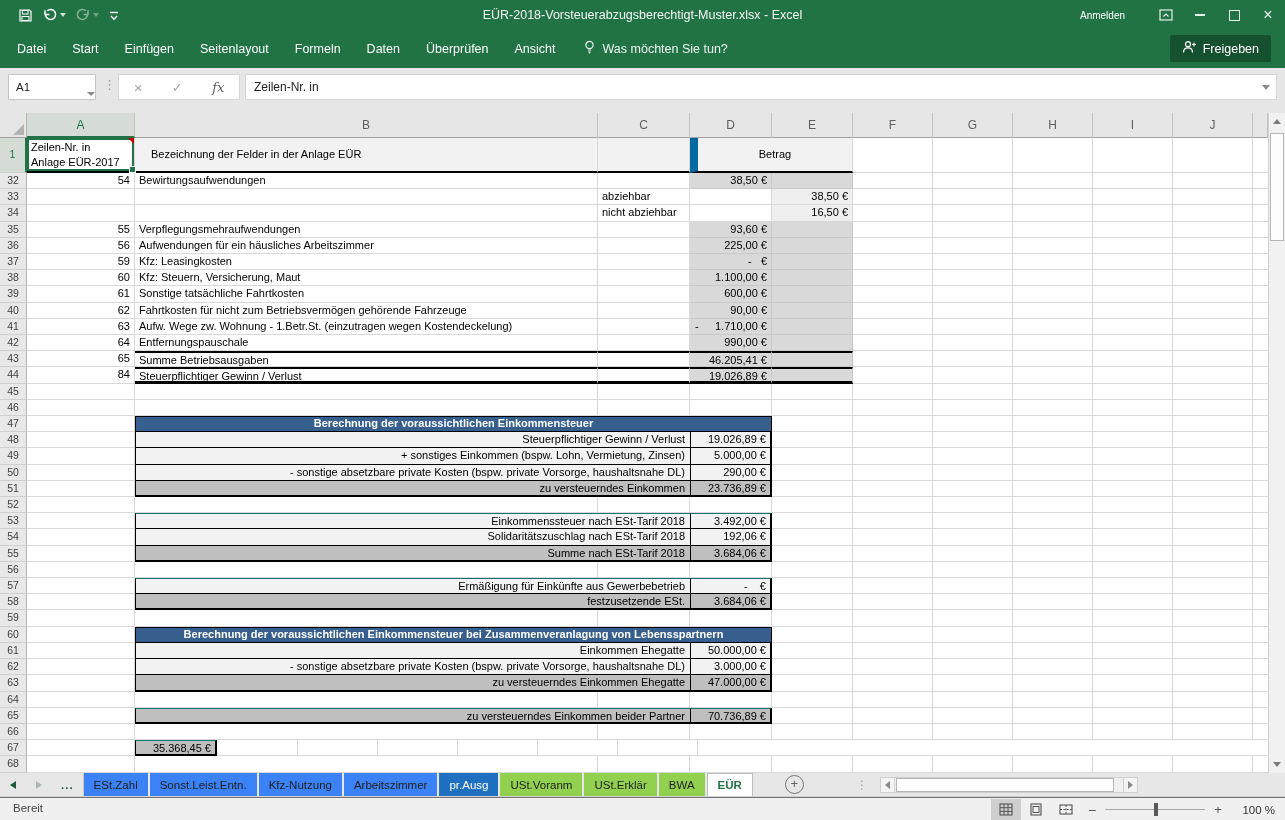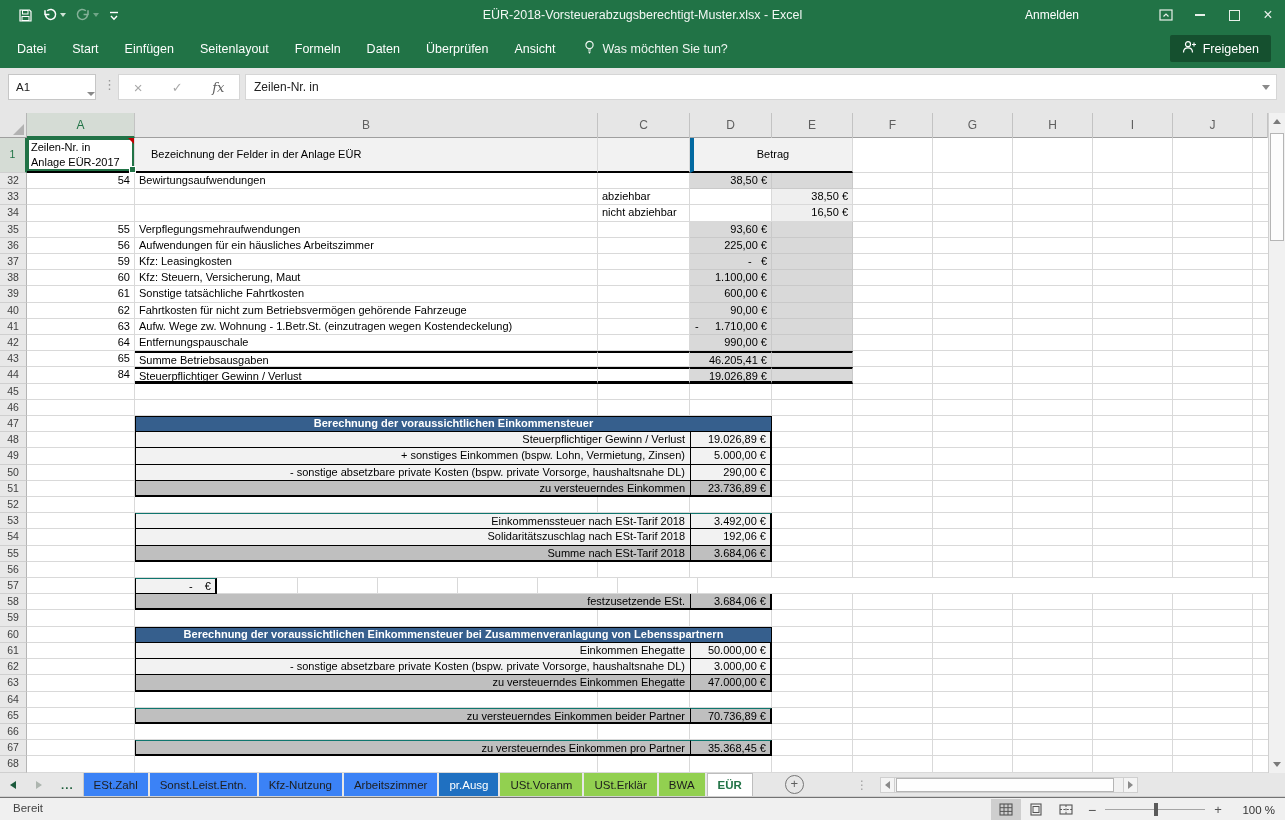--- a/index.html
+++ b/index.html
@@ -5,21 +5,21 @@
   html,body{margin:0;padding:0;width:1285px;height:820px;overflow:hidden;
     font-family:"Liberation Sans","DejaVu Sans",sans-serif;background:#fff;}
   
   .titlebar{position:absolute;top:0;left:0;width:1285px;height:30px;background:#217346;color:#fff;}
   .qat{position:absolute;left:18px;top:0;height:30px;display:flex;align-items:center;gap:9px;}
   .qbtn{display:flex;align-items:center;gap:2px;}
   .caret{width:0;height:0;border-left:3.5px solid transparent;border-right:3.5px solid transparent;border-top:4px solid #cfe3d6;}
   .dim{opacity:.45;}
   .apptitle{position:absolute;top:0;left:0;width:100%;height:30px;line-height:30px;text-align:center;font-size:12.5px;color:#f2f7f4;}
   .winctl{position:absolute;right:0;top:0;height:30px;display:flex;align-items:center;}
-  .signin{font-size:12px;margin-right:70px;color:#fff;}
+  .signin{font-size:10px;margin-right:24px;color:#fff;}
   .wbtn{width:34px;height:30px;display:flex;align-items:center;justify-content:center;color:#e8f0ea;font-size:13px;}
   .maxsq{width:9px;height:9px;border:1.2px solid #e8f0ea;display:inline-block;}
   .dash{width:10px;height:1.4px;background:#e8f0ea;display:inline-block;}
   
   .ribbonrow{position:absolute;top:30px;left:0;width:1285px;height:38px;background:#217346;color:#fff;display:flex;align-items:center;}
   .rtab{font-size:12.5px;padding:0 13px;line-height:38px;color:#fdfefd;}
   .rtab:first-child{margin-left:4px;}
   .tellme{display:flex;align-items:center;gap:7px;margin-left:14px;font-size:12.5px;color:#eef5f0;}
   .sharebtn{position:absolute;right:14px;top:5px;height:27px;background:#15502f;border-radius:2px;display:flex;align-items:center;gap:6px;padding:0 12px;font-size:12.5px;color:#fff;}
   
@@ -45,21 +45,21 @@
   .frozen{position:absolute;top:138px;left:0;width:1268px;height:35px;display:flex;}
   .fcell{box-sizing:border-box;border-right:1px solid #d9d9d9;border-bottom:1px solid #d9d9d9;font-size:11px;color:#000;overflow:hidden;}
   .fblack{border-bottom:2px solid #000;}
   .rh{width:27px;background:#e8e8e8;border-right:1px solid #b5b5b5;border-bottom:1px solid #cfcfcf;color:#3f3f3f;text-align:center;font-size:10.5px;box-sizing:border-box;}
   .rh.sel{background:#d5dcd5;color:#217346;border-right:2px solid #217346;}
   .a1cell{position:relative;overflow:visible;background:#fff;box-shadow:inset 0 0 0 2px #217346;padding:2px 0 0 4px;line-height:15px;}
   .a1red{position:absolute;top:0;right:0;width:0;height:0;border-left:6px solid transparent;border-top:6px solid #c00000;}
   .a1handle{position:absolute;right:-2px;bottom:-2px;width:5px;height:5px;background:#217346;border:1px solid #fff;}
   .b1cell{background:#f2f2f2;padding-left:16px;line-height:33px;}
   .c1cell{background:#f2f2f2;}
-  .betrag{width:163px;background:#f2f2f2;text-align:center;line-height:33px;border-left:4px solid #0369a1;}
+  .betrag{width:163px;background:#f2f2f2;text-align:center;line-height:33px;border-left:8px solid #0369a1;}
   
   .rows{position:absolute;top:173px;left:0;width:1268px;height:600px;display:flex;flex-direction:column;}
   .grow{height:16.216px;display:flex;box-sizing:border-box;}
   .cl{box-sizing:border-box;border-right:1px solid #d9d9d9;border-bottom:1px solid #d9d9d9;font-size:11px;line-height:15px;color:#000;overflow:hidden;white-space:nowrap;}
   .grow .rh{line-height:15.5px;}
   .num{text-align:right;padding-right:4px;}
   .txt{padding-left:4px;}
   .val{text-align:right;padding-right:4px;}
   .money{background:#d9d9d9;border-bottom-color:#c9c9c9;border-right-color:#c9c9c9;}
   .elight{background:#efefef;}
@@ -587,20 +587,21 @@
       <div class="cl w5"></div>
       <div class="cl w5"></div>
       <div class="cl w5"></div>
       <div class="cl w5"></div>
       <div class="cl w5"></div>
       <div class="cl wfill" style="border-right: none;"></div>
     </div>
     <div class="grow">
       <div class="rh">57</div>
       <div class="cl w0"></div>
+      <div class="cl lab labw bt1">Ermäßigung für Einkünfte aus Gewerbebetrieb</div>
       <div class="cl cval cvalw bt1">-&nbsp;&nbsp;&nbsp;&nbsp;€</div>
       <div class="cl w4"></div>
       <div class="cl w5"></div>
       <div class="cl w5"></div>
       <div class="cl w5"></div>
       <div class="cl w5"></div>
       <div class="cl w5"></div>
       <div class="cl wfill" style="border-right: none;"></div>
     </div>
     <div class="grow">
@@ -718,21 +719,20 @@
       <div class="cl w5"></div>
       <div class="cl w5"></div>
       <div class="cl w5"></div>
       <div class="cl w5"></div>
       <div class="cl w5"></div>
       <div class="cl wfill" style="border-right: none;"></div>
     </div>
     <div class="grow">
       <div class="rh">67</div>
       <div class="cl w0"></div>
-      <div class="cl lab labw sumrow bt1">zu versteuerndes Einkommen pro Partner</div>
       <div class="cl cval cvalw sumrow bt1">35.368,45 €</div>
       <div class="cl w4"></div>
       <div class="cl w5"></div>
       <div class="cl w5"></div>
       <div class="cl w5"></div>
       <div class="cl w5"></div>
       <div class="cl w5"></div>
       <div class="cl wfill" style="border-right: none;"></div>
     </div>
     <div class="grow">

